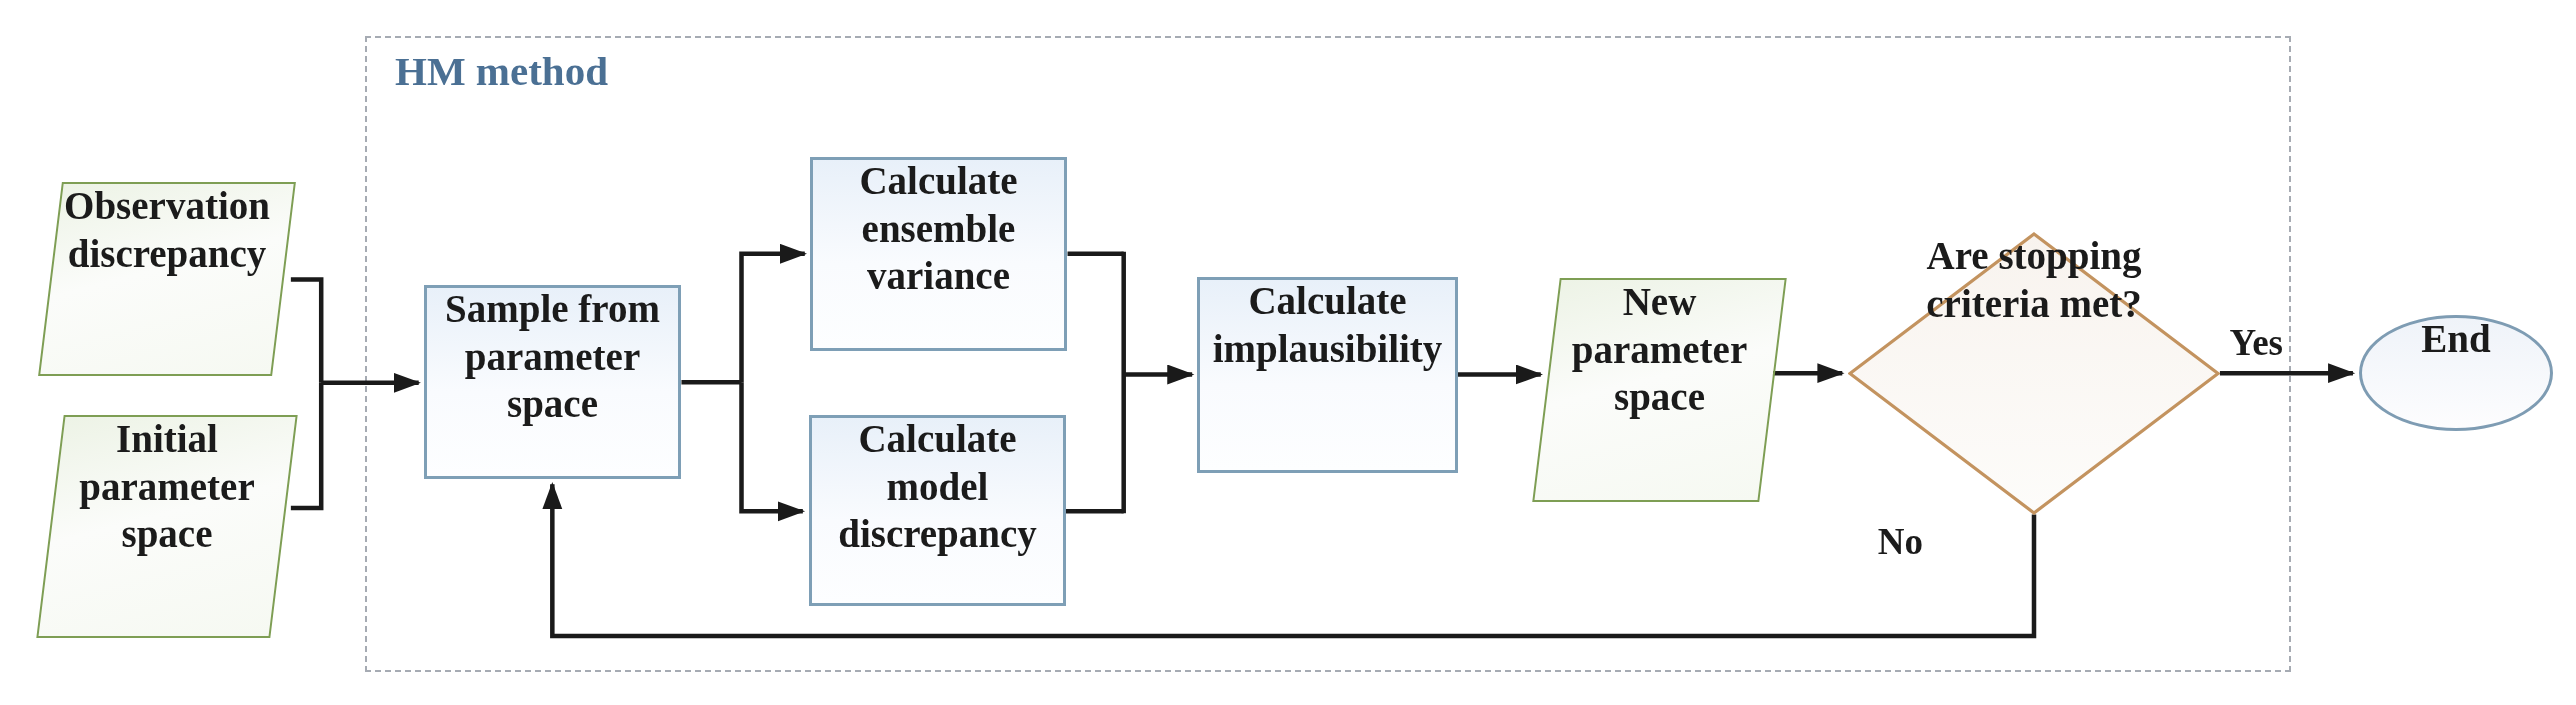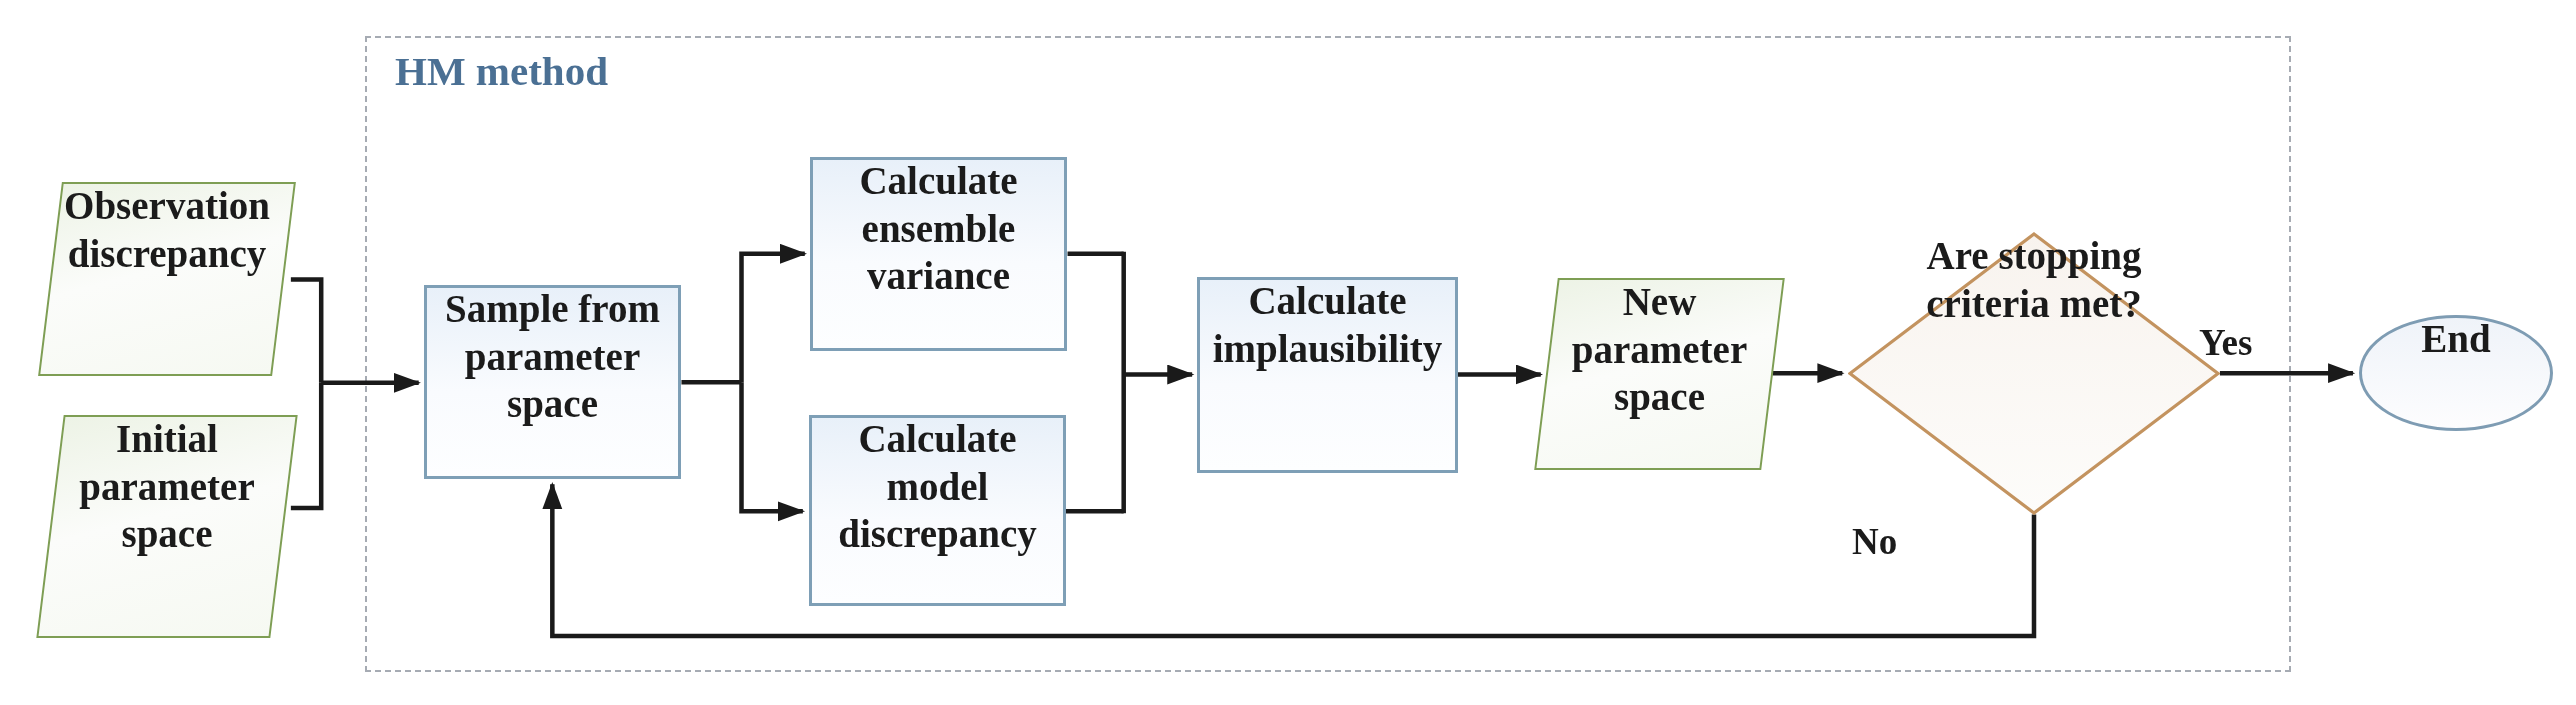--- a/index.html
+++ b/index.html
@@ -33,21 +33,21 @@
   .process .shape{
     border:3.2px solid #7e9fb6;
     background:linear-gradient(180deg,#e8f0f9 0%,#f9fbfe 55%,#fdfeff 100%);
   }
   .terminator .shape{
     border:3.2px solid #7e9cb3;border-radius:50%;
     background:linear-gradient(180deg,#eff3f9 0%,#fdfdfe 100%);
   }
   .edge-label{
     position:absolute;font-size:37px;line-height:1.1;color:#1b1b1b;
-    text-align:left;white-space:pre-line;
+    text-align:right;white-space:pre-line;
   }
 </style>
 </head>
 <body>
 
 <div id="canvas">
 
   <div class="group-box"></div>
   <div class="group-label">HM method</div>
 
@@ -112,21 +112,21 @@
 model
 discrepancy</div>
   </div>
 
   <div class="node process" style="left:1197px;top:277px;width:261px;height:196px">
     <div class="shape"></div>
     <div class="node-label">Calculate
 implausibility</div>
   </div>
 
-  <div class="node io" style="left:1546px;top:278px;width:227px;height:192px">
+  <div class="node io" style="left:1546px;top:278px;width:227px;height:224px">
     <div class="shape"></div>
     <div class="node-label">New
 parameter
 space</div>
   </div>
 
   <div class="node terminator" style="left:2359px;top:315px;width:194px;height:116px">
     <div class="shape"></div>
     <div class="node-label">End</div>
   </div>

